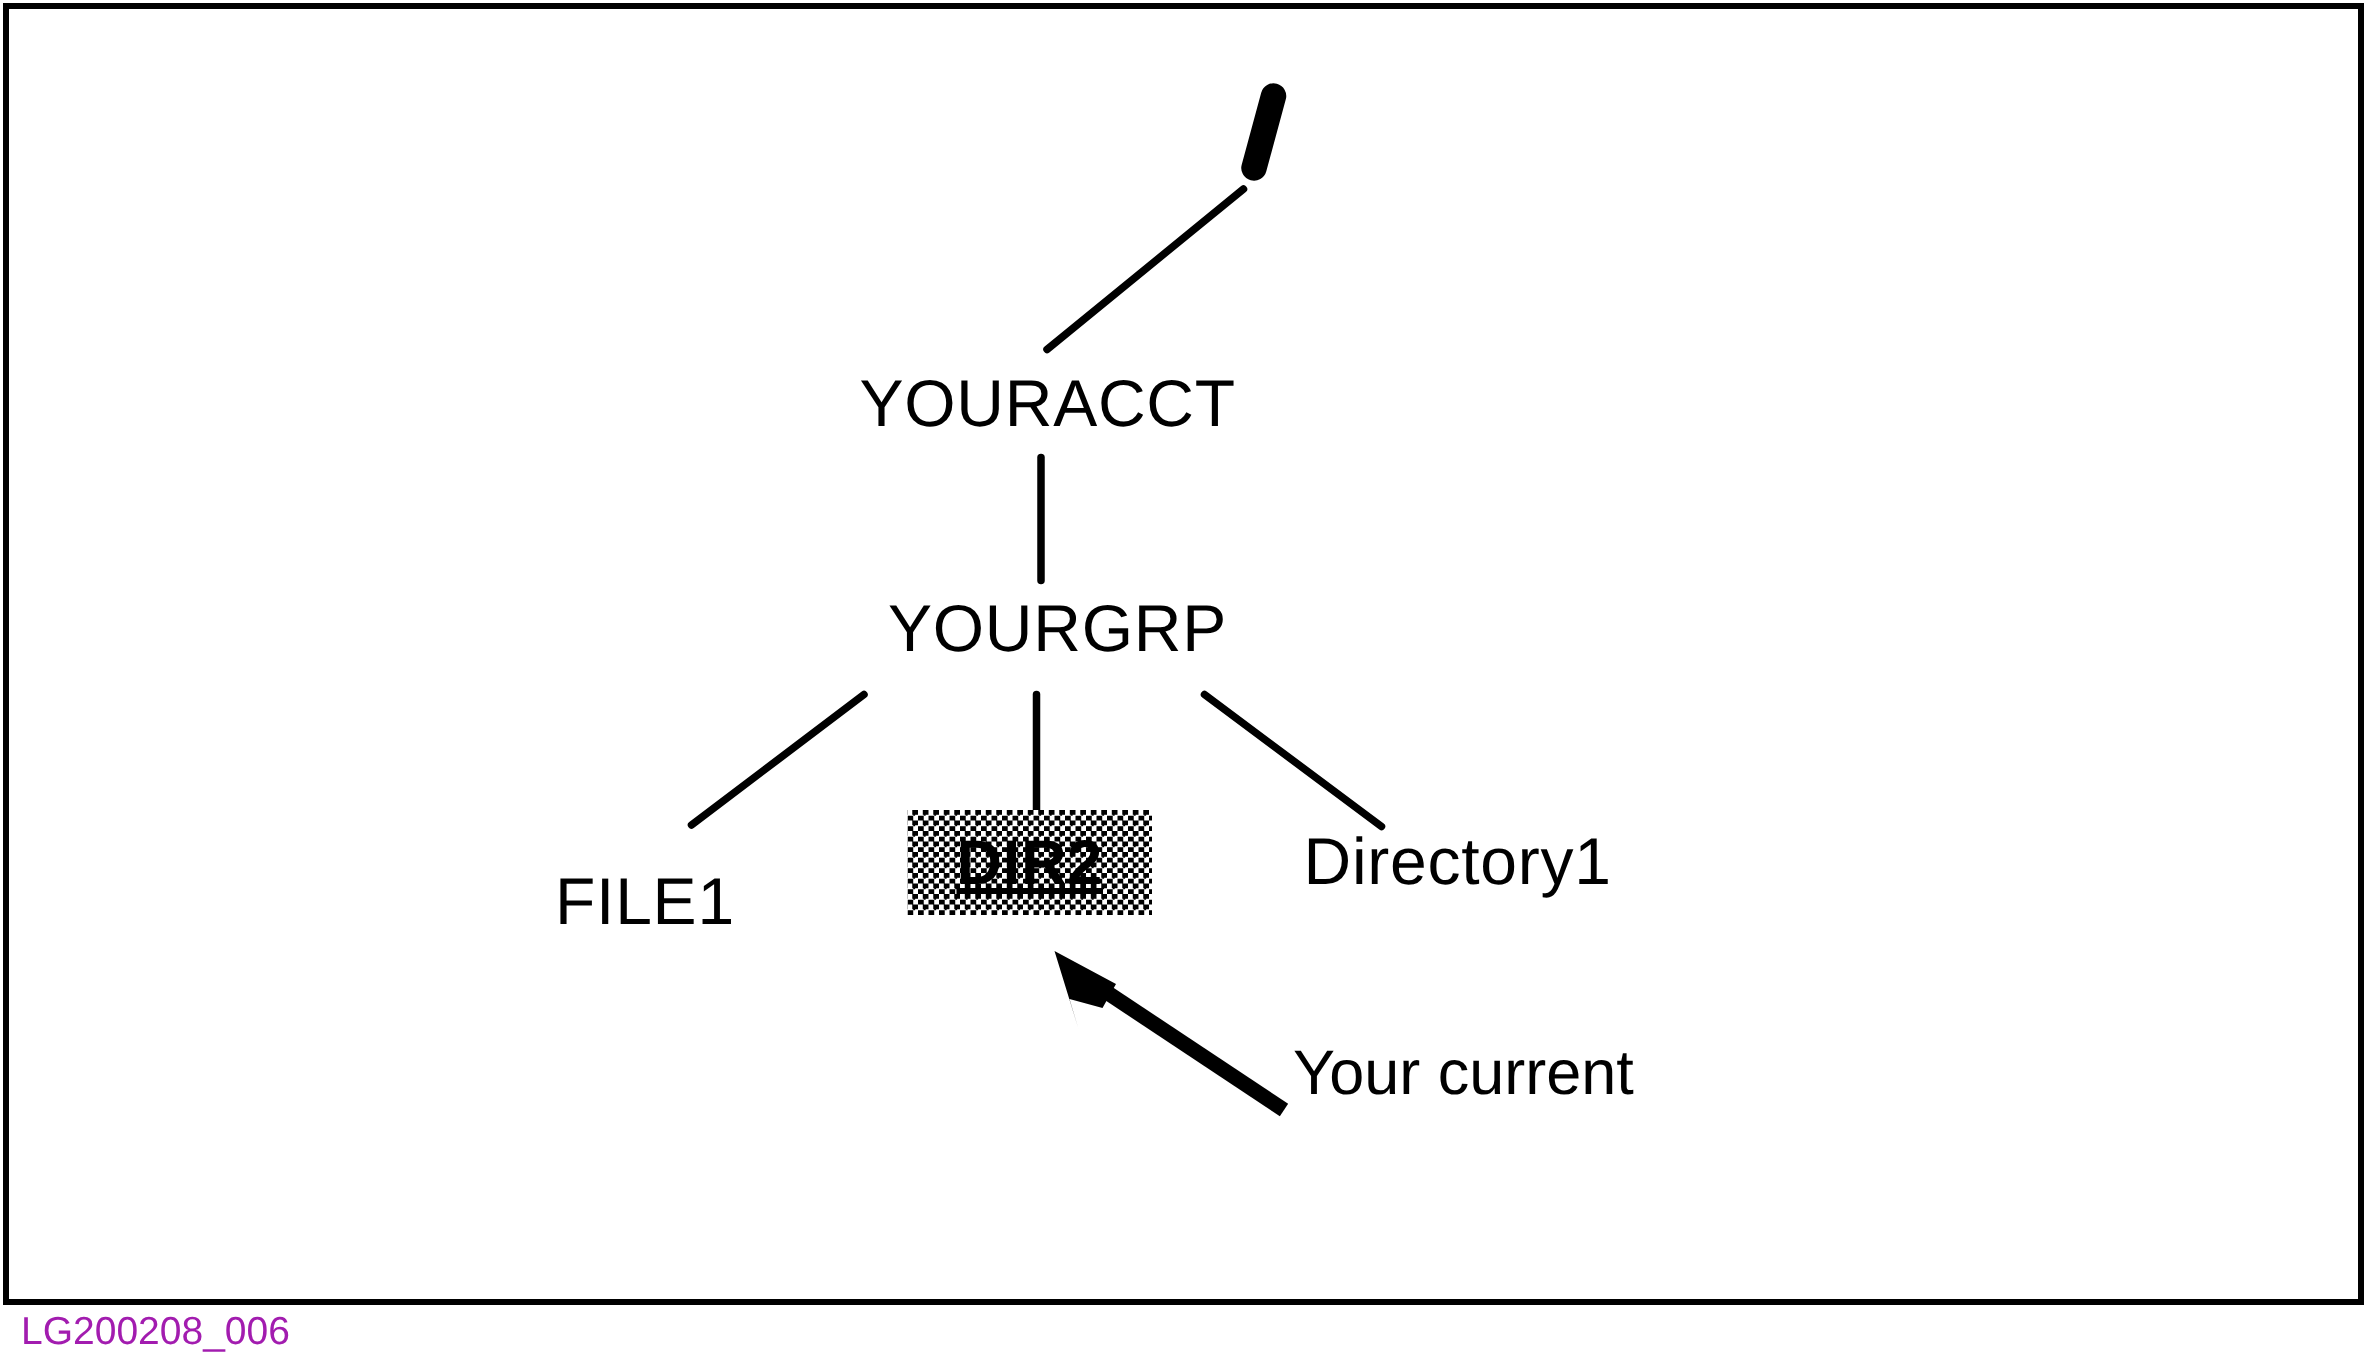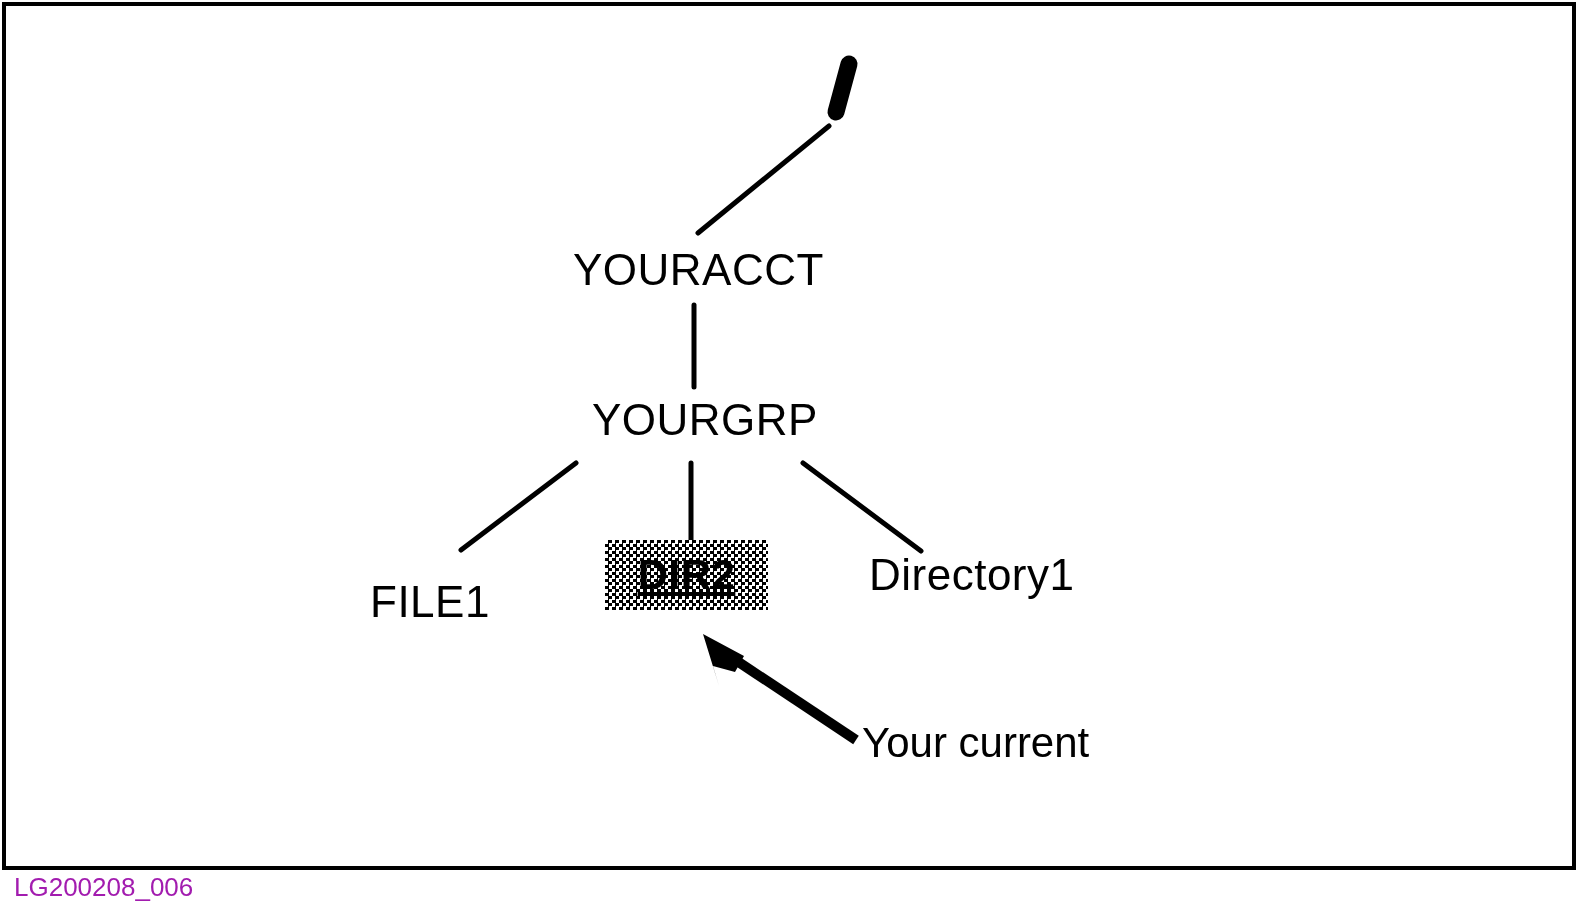--- a/index.html
+++ b/index.html
@@ -113,21 +113,21 @@
     font-weight: bold;
     color: #000000;
     letter-spacing: 0.5px;
     text-decoration: underline;
   }
 
   
   #annotation-text {
     position: absolute;
     left: 862px;
-    top: 720px;
+    top: 692px;
     font-family: "Liberation Sans", sans-serif;
     font-size: 42px;
     line-height: 46px;
     color: #000000;
     white-space: nowrap;
   }
 
   
   #figure-caption {
     position: absolute;

